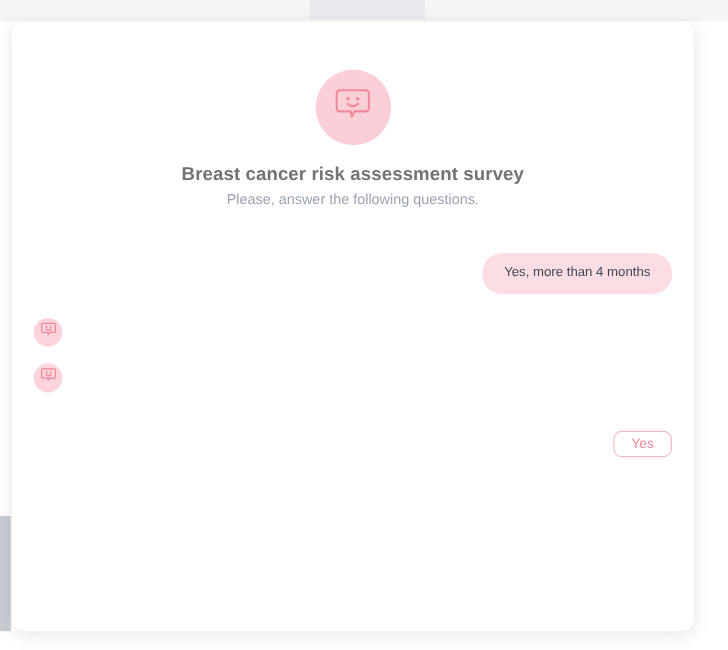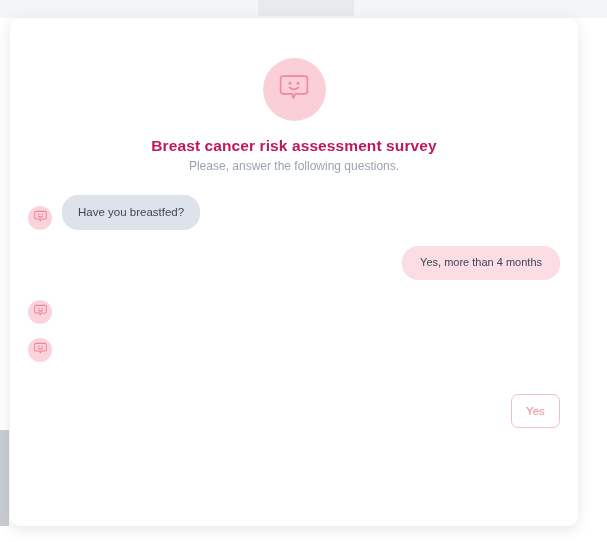--- a/index.html
+++ b/index.html
@@ -59,21 +59,21 @@
     border-radius: 50%;
     background: #fbcfd7;
     margin: 0 auto 16px auto;
     display: flex;
     align-items: center;
     justify-content: center;
   }
   .survey-title {
     font-size: 15.5px;
     font-weight: bold;
-    color: #be185d;
+    color: #737373;
     letter-spacing: 0.1px;
     margin: 0 0 4px 0;
   }
   .survey-subtitle {
     font-size: 12px;
     color: #9aa2b1;
     margin: 0;
     font-weight: normal;
   }
 
@@ -137,21 +137,21 @@
   
   .options {
     display: flex;
     flex-direction: column;
     align-items: flex-end;
     padding: 18px 18px 0 18px;
     gap: 9px;
   }
   .option-btn {
     width: 49px;
-    height: 34px;
+    height: 22px;
     border: 1px solid #f4bcc6;
     border-radius: 7px;
     background: #ffffff;
     color: #f1899b;
     font-size: 11.5px;
     font-family: "Liberation Sans", sans-serif;
     cursor: pointer;
     padding: 0;
   }
 </style>
@@ -173,50 +173,37 @@
           <circle cx="19" cy="10.3" r="1.5" fill="#f1899b"></circle>
           <path d="M10.4 14.4 q4.6 4 9.2 0" stroke="#f1899b" stroke-width="1.7" stroke-linecap="round" fill="none"></path>
         </svg>
       </span>
     </div>
     <p class="survey-title">Breast cancer risk assessment survey</p>
     <p class="survey-subtitle">Please, answer the following questions.</p>
   </div>
 
   <div class="chat">
+
+
+    <div class="msg-row user" style="margin-bottom:20px;margin-top:16px;">
+      <div class="bubble-user">Yes, more than 4 months</div>
+    </div>
 
     <div class="msg-row bot">
       <div class="bot-avatar">
         <span>
           <svg width="13" height="13" viewBox="0 0 30 30" fill="none">
             <path d="M4.2 3.2 h21.6 a2.6 2.6 0 0 1 2.6 2.6 v12.4 a2.6 2.6 0 0 1 -2.6 2.6 h-9.3 l-2.3 4.4 l-0.9 -4.4 h-9.1 a2.6 2.6 0 0 1 -2.6 -2.6 v-12.4 a2.6 2.6 0 0 1 2.6 -2.6 z" stroke="#f0849a" stroke-width="2.4" stroke-linejoin="round"></path>
             <circle cx="11" cy="10.3" r="1.9" fill="#f0849a"></circle>
             <circle cx="19" cy="10.3" r="1.9" fill="#f0849a"></circle>
             <path d="M10.4 14.4 q4.6 4 9.2 0" stroke="#f0849a" stroke-width="2.4" stroke-linecap="round" fill="none"></path>
           </svg>
         </span>
       </div>
-      <div class="bubble-bot">Have you breastfed?</div>
-    </div>
-
-    <div class="msg-row user" style="margin-bottom:20px;margin-top:16px;">
-      <div class="bubble-user">Yes, more than 4 months</div>
-    </div>
-
-    <div class="msg-row bot">
-      <div class="bot-avatar">
-        <span>
-          <svg width="13" height="13" viewBox="0 0 30 30" fill="none">
-            <path d="M4.2 3.2 h21.6 a2.6 2.6 0 0 1 2.6 2.6 v12.4 a2.6 2.6 0 0 1 -2.6 2.6 h-9.3 l-2.3 4.4 l-0.9 -4.4 h-9.1 a2.6 2.6 0 0 1 -2.6 -2.6 v-12.4 a2.6 2.6 0 0 1 2.6 -2.6 z" stroke="#f0849a" stroke-width="2.4" stroke-linejoin="round"></path>
-            <circle cx="11" cy="10.3" r="1.9" fill="#f0849a"></circle>
-            <circle cx="19" cy="10.3" r="1.9" fill="#f0849a"></circle>
-            <path d="M10.4 14.4 q4.6 4 9.2 0" stroke="#f0849a" stroke-width="2.4" stroke-linecap="round" fill="none"></path>
-          </svg>
-        </span>
-      </div>
     </div>
 
 
     <div class="msg-row bot" style="align-items:center;">
       <div class="bot-avatar">
         <span>
           <svg width="13" height="13" viewBox="0 0 30 30" fill="none">
             <path d="M4.2 3.2 h21.6 a2.6 2.6 0 0 1 2.6 2.6 v12.4 a2.6 2.6 0 0 1 -2.6 2.6 h-9.3 l-2.3 4.4 l-0.9 -4.4 h-9.1 a2.6 2.6 0 0 1 -2.6 -2.6 v-12.4 a2.6 2.6 0 0 1 2.6 -2.6 z" stroke="#f0849a" stroke-width="2.4" stroke-linejoin="round"></path>
             <circle cx="11" cy="10.3" r="1.9" fill="#f0849a"></circle>
             <circle cx="19" cy="10.3" r="1.9" fill="#f0849a"></circle>

